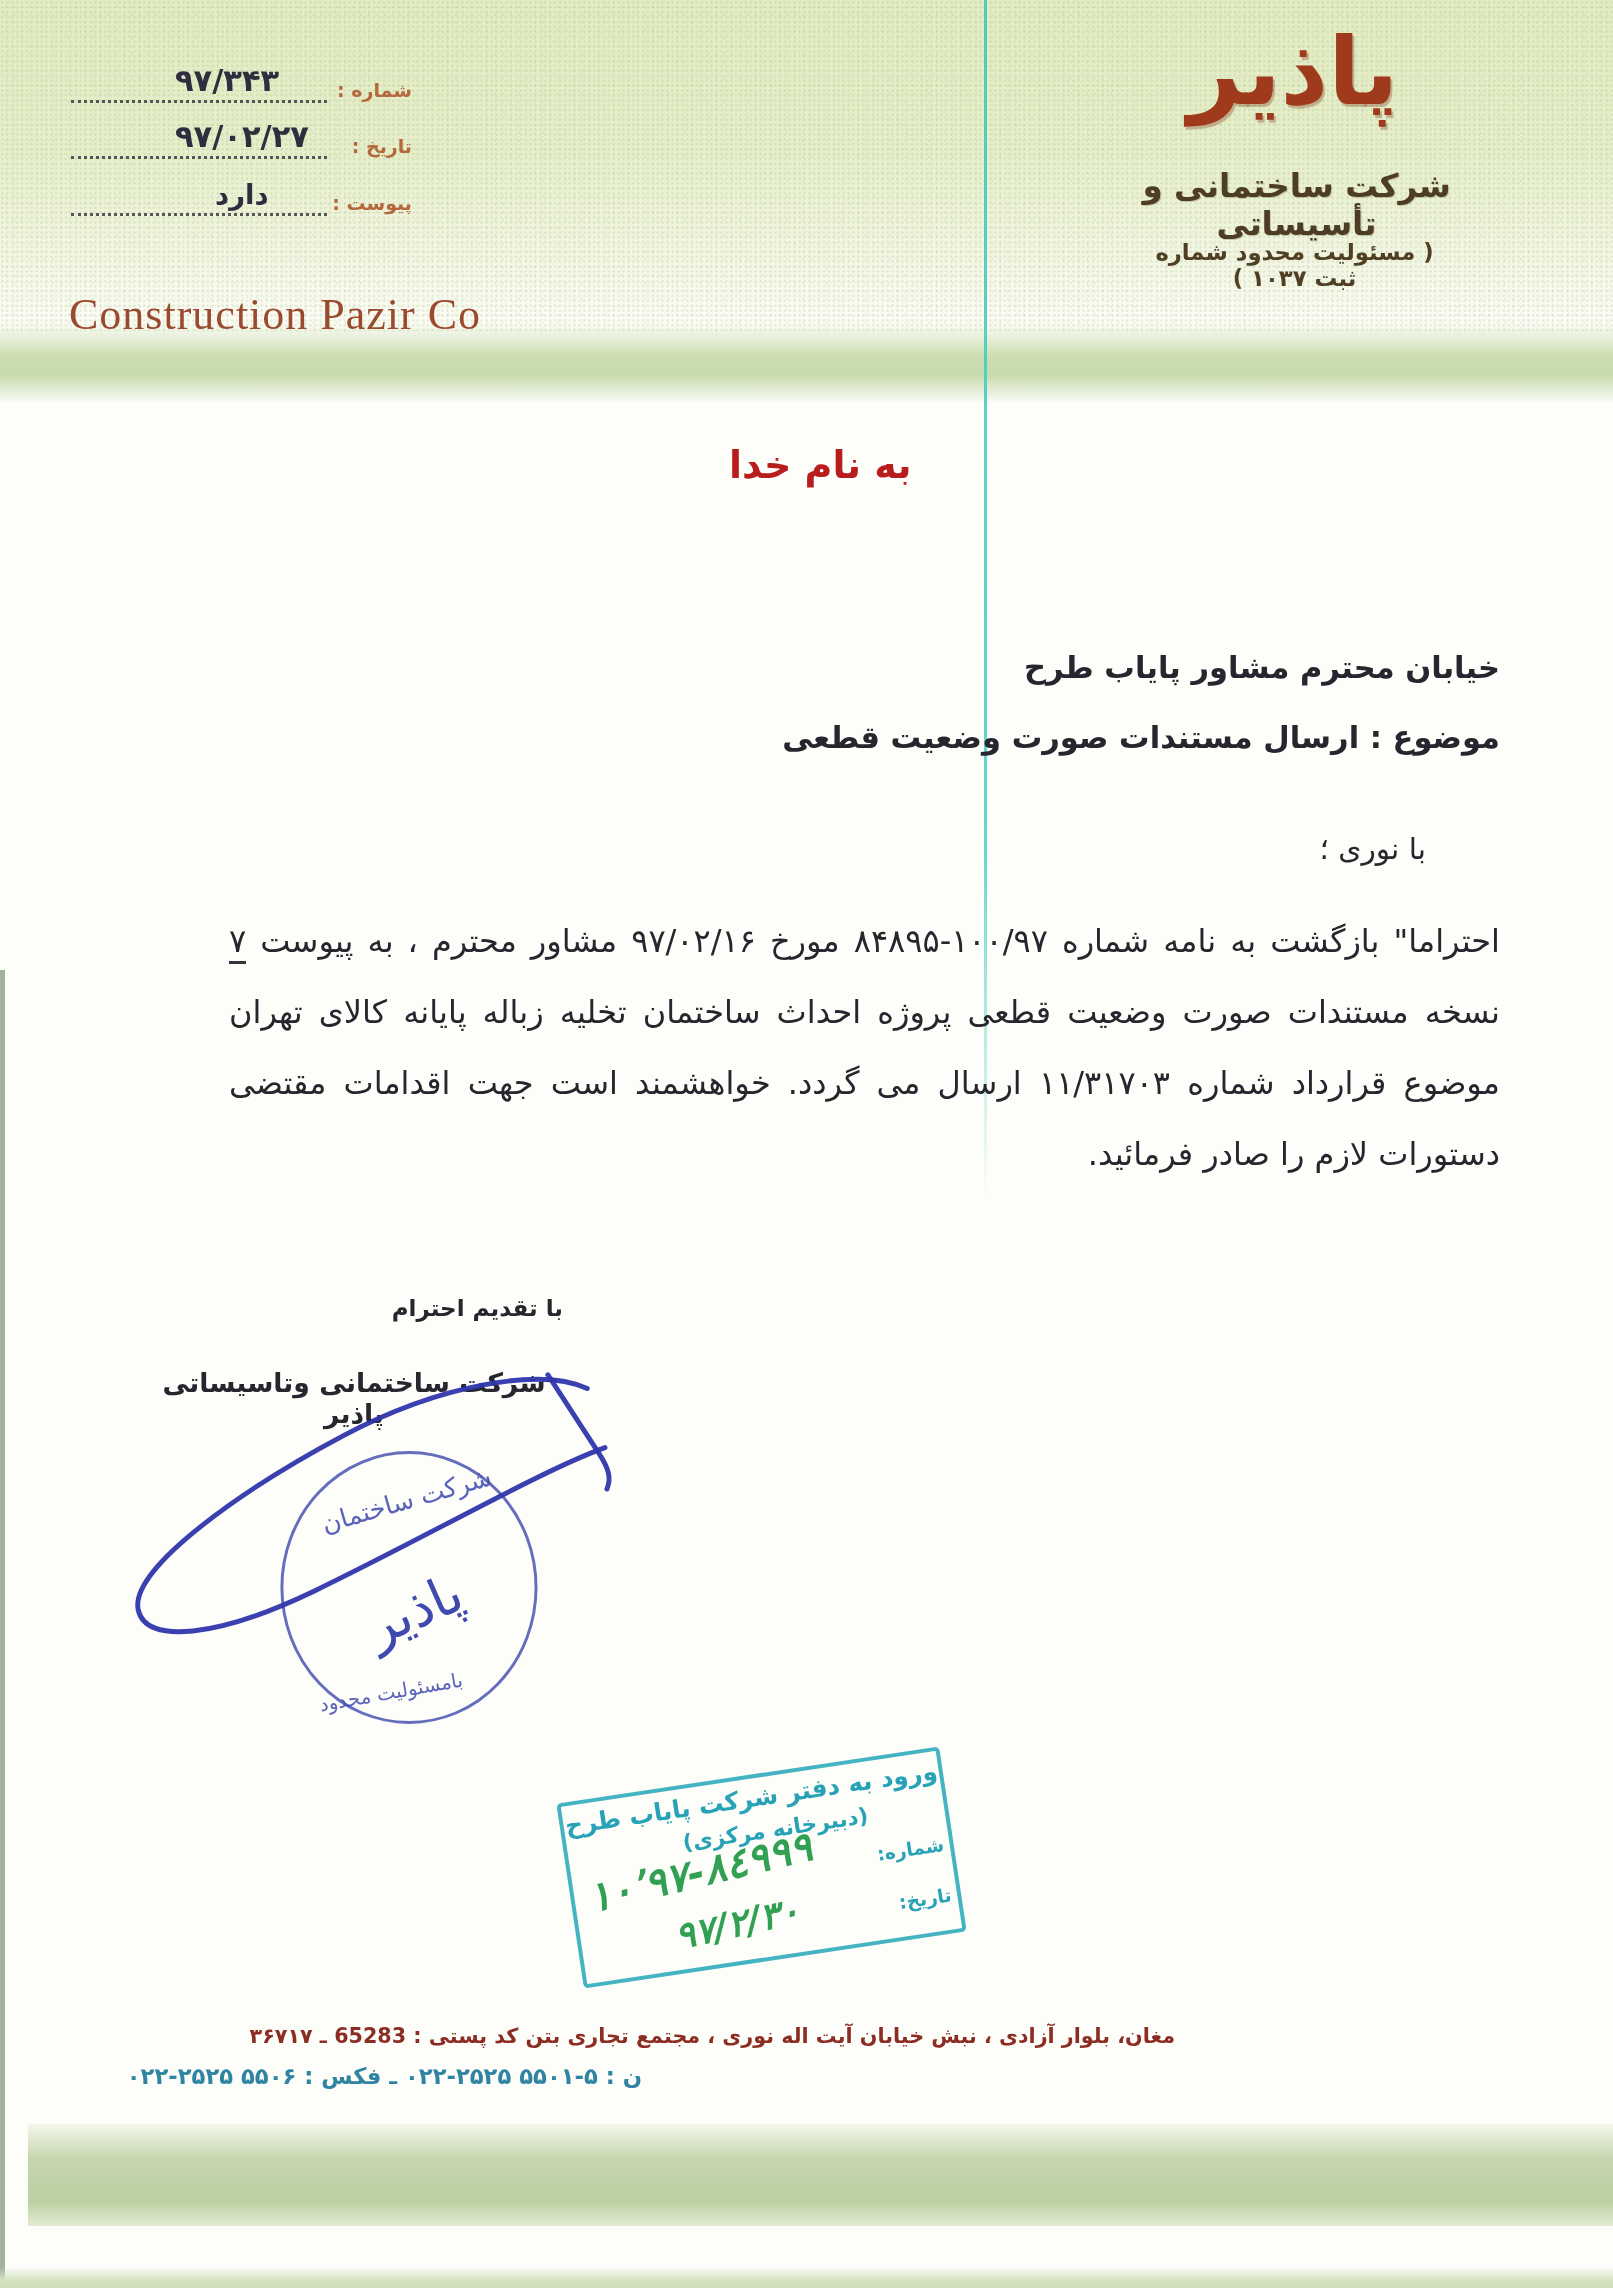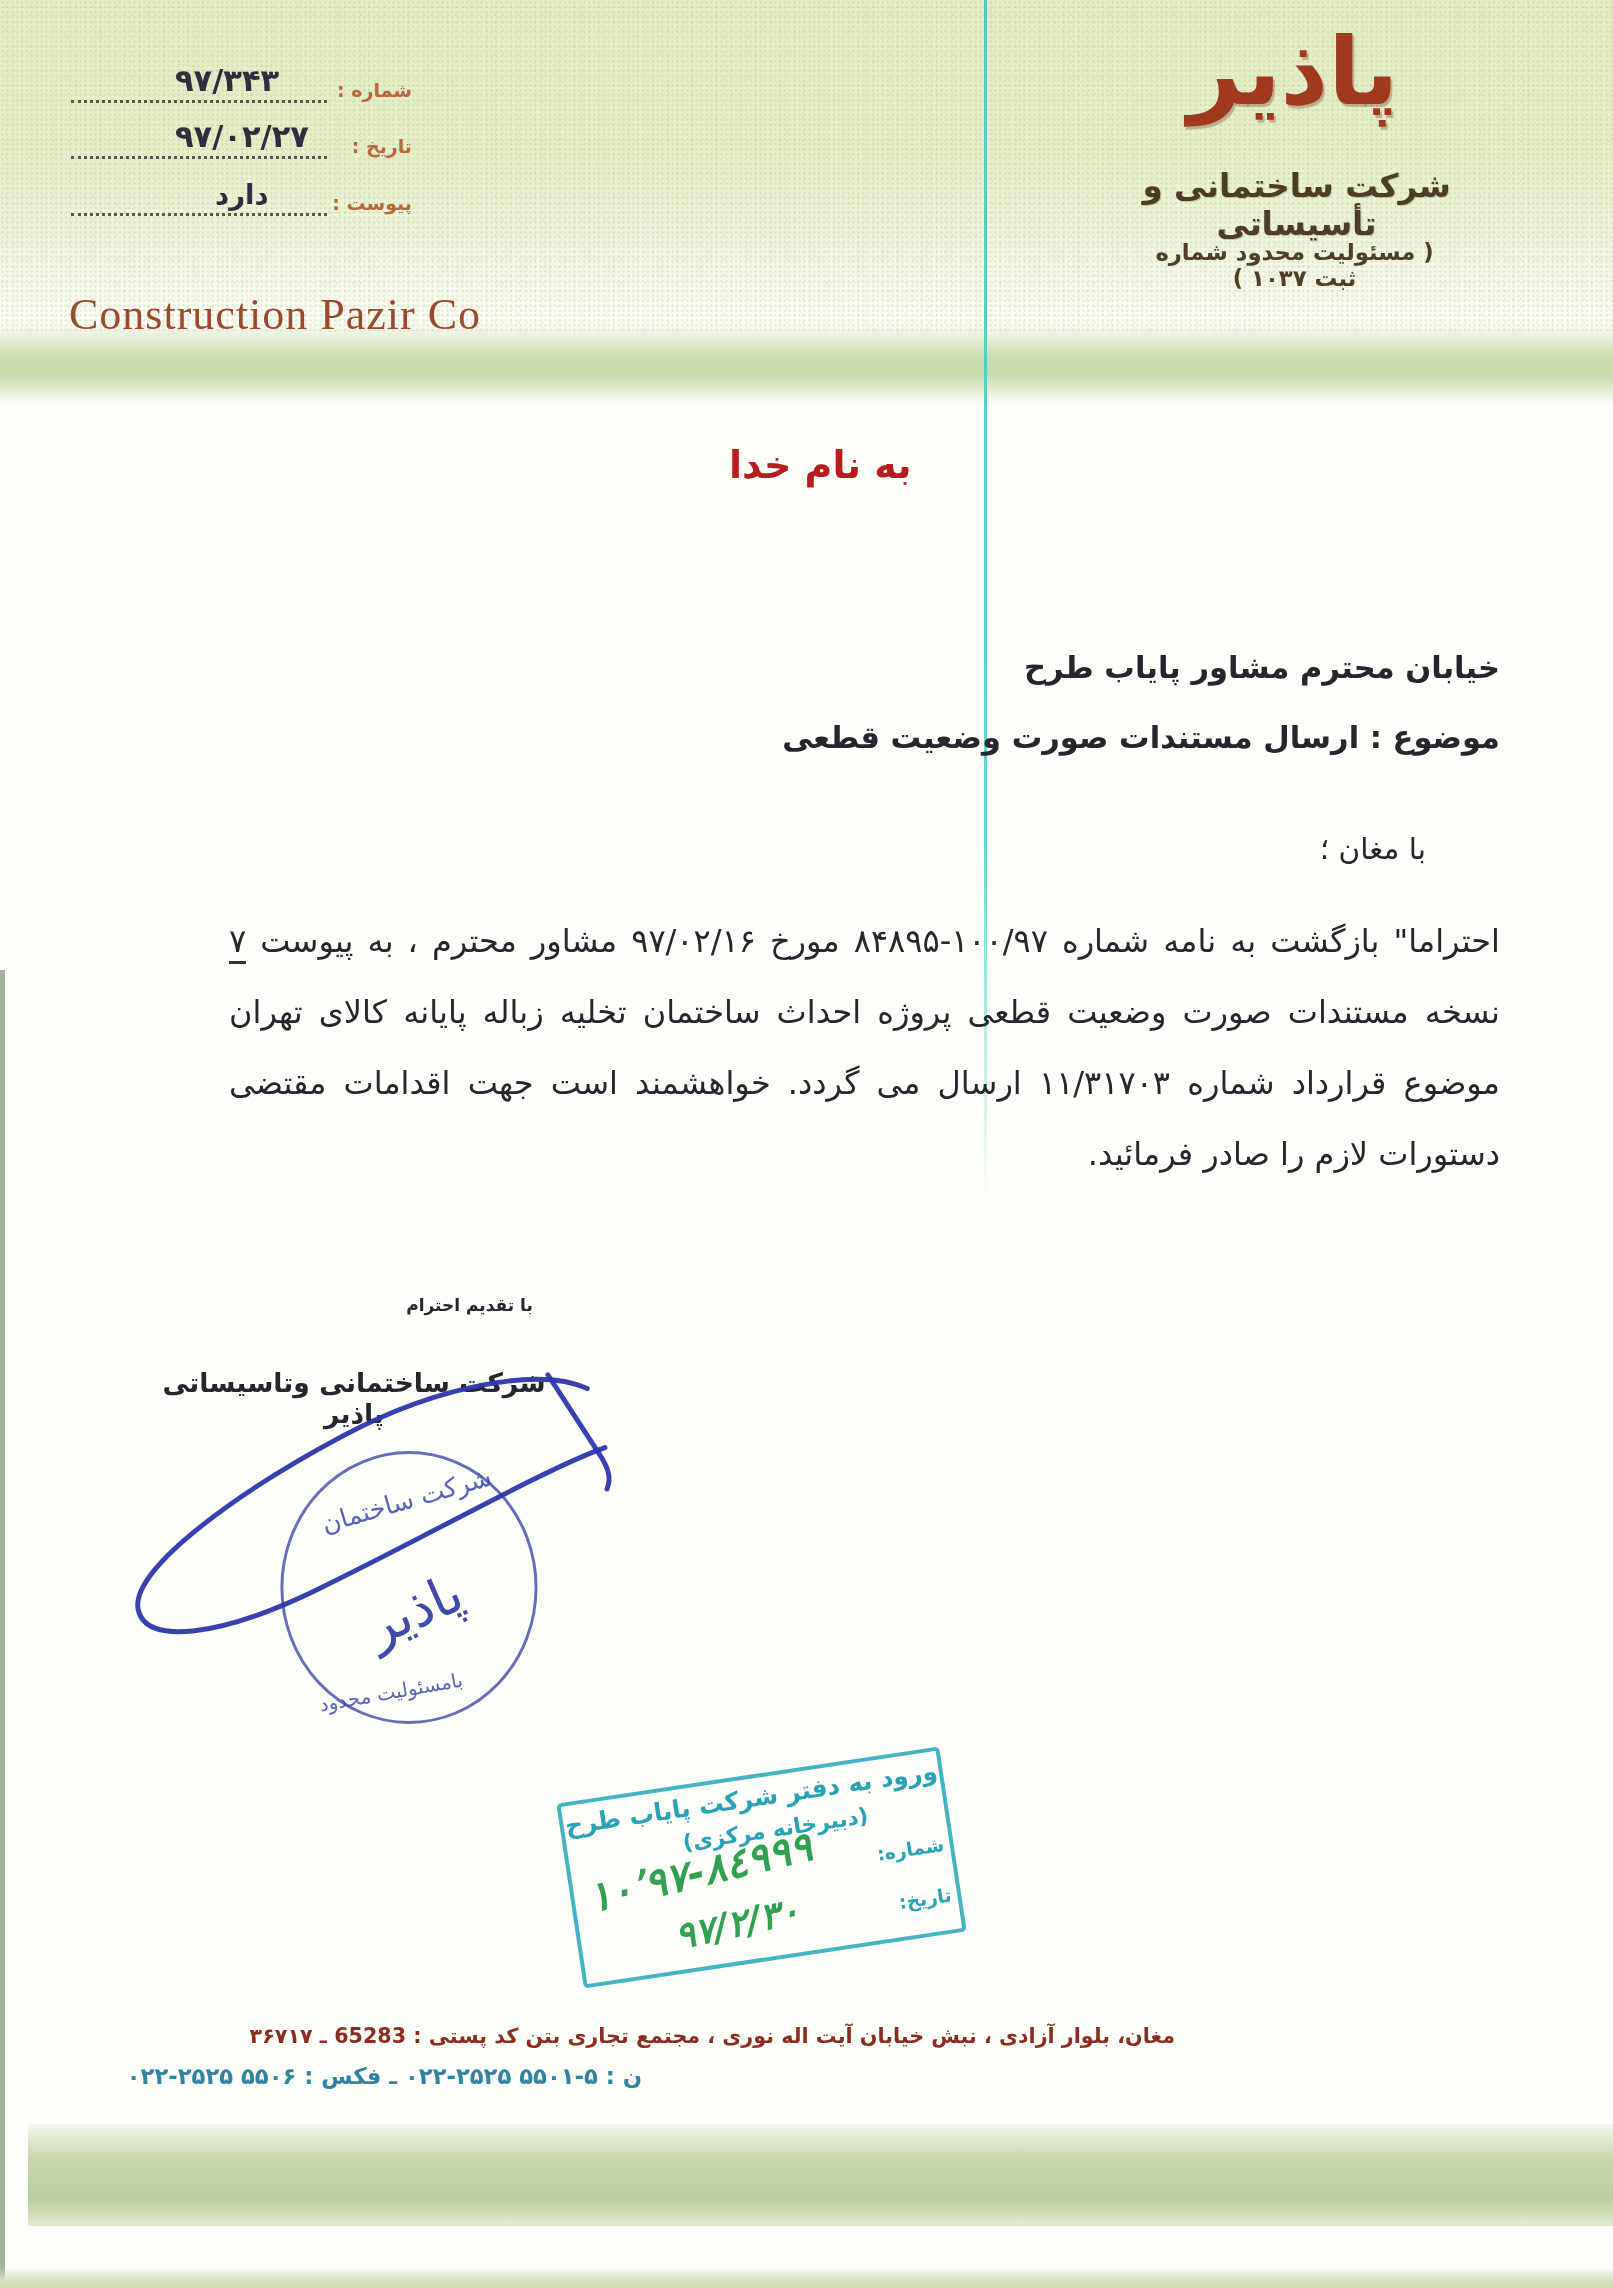--- a/index.html
+++ b/index.html
@@ -92,21 +92,21 @@
   }
   .body-text{
     position:absolute; right:114px; left:229px; top:906px;
     font-size:32px; line-height:71px; color:#26262e; direction:rtl;
   }
   .bline{}
   .bline.just{text-align:justify; text-align-last:justify;}
   .uline{border-bottom:3px solid #33333b; padding-bottom:1px;}
   .signoff1{
     position:absolute; left:376px; top:1295px; width:187px;
-    font-size:17px; font-weight:bold; color:#26262e; direction:rtl; text-align:center;
+    font-size:23px; font-weight:bold; color:#26262e; direction:rtl; text-align:right;
   }
   .signoff2{
     position:absolute; left:142px; top:1367px; width:424px;
     font-size:26.6px; font-weight:bold; color:#26262e; direction:rtl; text-align:center;
   }
   
   .sig-svg{position:absolute; left:79px; top:1359px; width:591px; height:394px;}
   
   .entry-stamp{
     position:absolute; left:568px; top:1774px; width:379px; height:179px;
@@ -171,21 +171,21 @@
   </div>
 
   <div class="logo">پاذیر</div>
   <div class="company-name">شرکت ساختمانی و تأسیساتی</div>
   <div class="registration">( مسئولیت محدود  شماره ثبت ۱۰۳۷ )</div>
   <div class="latin-name">Construction Pazir Co</div>
 
   <div class="besmele">به نام خدا</div>
   <div class="recipient">خیابان محترم مشاور پایاب طرح</div>
   <div class="subject">موضوع : ارسال مستندات صورت وضعیت قطعی</div>
-  <div class="salutation">با مغان ؛</div>
+  <div class="salutation">با نوری ؛</div>
 
   <div class="body-text">
     <div class="bline just"><span>احتراما" بازگشت به نامه شماره ۱۰۰/۹۷-۸۴۸۹۵ مورخ ۹۷/۰۲/۱۶ مشاور محترم ، به پیوست </span><span class="uline">۷</span></div>
     <div class="bline just">نسخه مستندات صورت وضعیت قطعی پروژه احداث ساختمان تخلیه زباله پایانه کالای تهران</div>
     <div class="bline just">موضوع قرارداد شماره ۱۱/۳۱۷۰۳ ارسال می گردد. خواهشمند است جهت اقدامات مقتضی</div>
     <div class="bline">دستورات لازم را صادر فرمائید.</div>
   </div>
 
   <div class="signoff1">با تقدیم احترام</div>
   <div class="signoff2">شرکت ساختمانی وتاسیساتی پاذیر</div>

